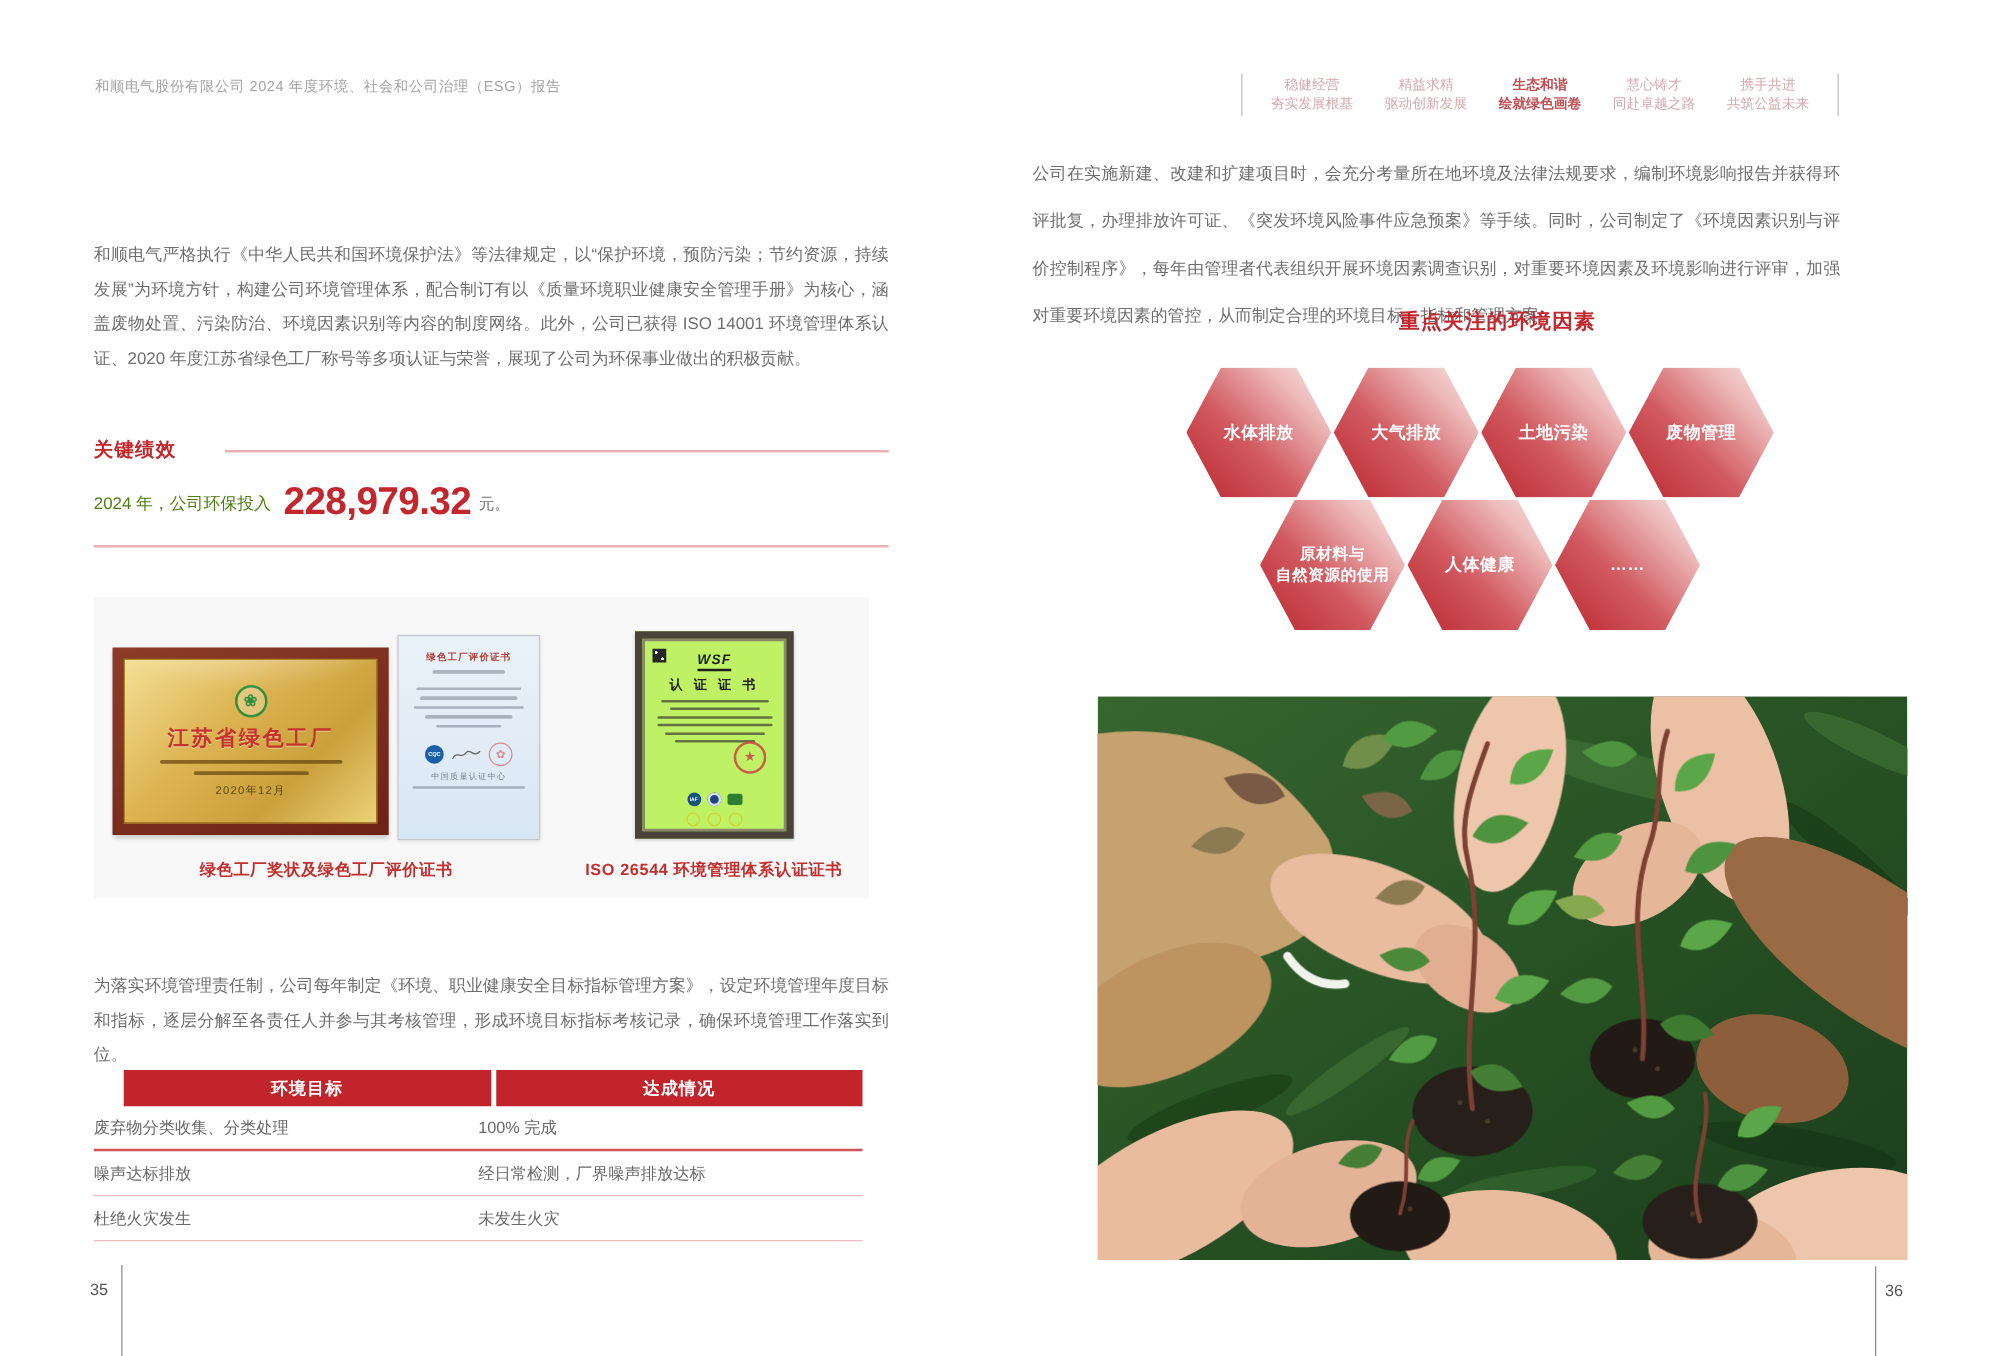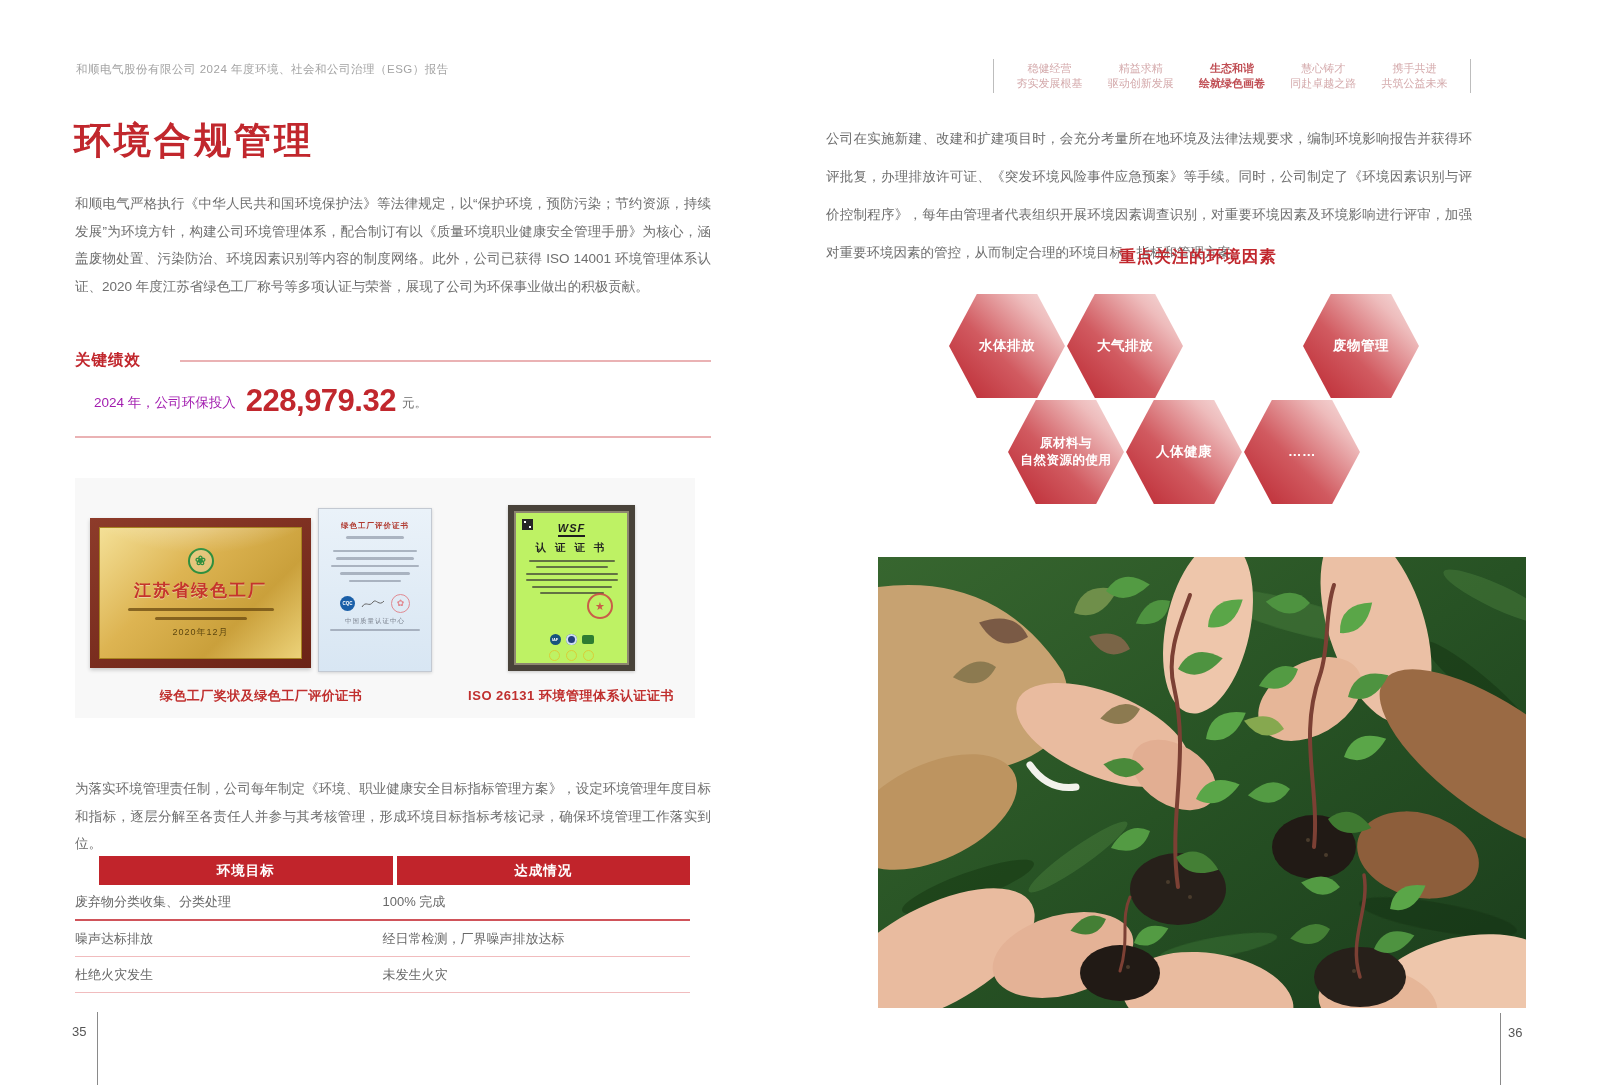--- a/index.html
+++ b/index.html
@@ -12,21 +12,21 @@
   .abs { position:absolute; }
   .body-text { font-size:13.5px; color:#6e6e6e; line-height:27.5px; text-align:justify; }
   
   .doc-header { left:76px; top:62px; width:640px; font-size:11.5px; color:#a3a3a3; letter-spacing:.5px; }
   .page-title { left:74px; top:116px; font-size:37px; font-weight:bold; color:#c1272d; letter-spacing:3px; }
   .intro-para { left:75px; top:190px; width:636px; }
   .kpi-label-row { left:75px; top:350px; width:636px; display:flex; align-items:center;gap:23px; }
   .kpi-label { font-size:15.5px; font-weight:bold; color:#c1272d; letter-spacing:1px; white-space:nowrap; }
   .kpi-rule { flex:1; height:2px; background:#eab2b4; margin-left:16px; }
   .kpi-value-row { left:75px; top:385px; width:636px; display:flex; align-items:flex-end; }
-  .kpi-prefix { font-size:13.5px; color:#a21caf; padding-bottom:4px;margin-left:19px; }
+  .kpi-prefix { font-size:13.5px; color:#4d7c0f; padding-bottom:4px; }
   .kpi-value { font-size:31px; font-weight:bold; color:#c1272d; margin:0 6px 0 10px; letter-spacing:-.5px; line-height:1; }
   .kpi-unit { font-size:12.5px; color:#6e6e6e; padding-bottom:4px; }
   .rule-light { left:75px; top:436px; width:636px; height:2px; background:#eab2b4; }
   
   .cert-panel { left:75px; top:478px; width:620px; height:240px; background:#f8f8f8; }
   .plaque { position:absolute; left:15px; top:40px; width:221px; height:150px;
     background:linear-gradient(155deg,#8d3b2a,#6b2316); padding:9px; box-shadow:0 2px 4px rgba(0,0,0,.2); }
   .plaque-face { width:100%; height:100%; border:1px solid #a8831f;
     background:linear-gradient(135deg,#f4e097 0%,#ddb452 38%,#caa03b 70%,#ecd279 100%);
     display:flex; flex-direction:column; align-items:center; justify-content:center; position:relative; overflow:hidden; }
@@ -99,21 +99,20 @@
   .hex .hl2 { font-size:12.5px; }
   .photo { left:878px; top:557px; width:648px; height:451px; overflow:hidden; }
   .photo svg { display:block; width:100%; height:100%; }
 </style>
 </head>
 <body>
 
 <div class="sheet">
 
   <div class="abs doc-header">和顺电气股份有限公司 2024 年度环境、社会和公司治理（ESG）报告</div>
-  <h1 class="abs page-title">环境合规管理</h1>
   <p class="abs body-text intro-para">和顺电气严格执行《中华人民共和国环境保护法》等法律规定，以“保护环境，预防污染；节约资源，持续发展”为环境方针，构建公司环境管理体系，配合制订有以《质量环境职业健康安全管理手册》为核心，涵盖废物处置、污染防治、环境因素识别等内容的制度网络。此外，公司已获得 ISO 14001 环境管理体系认证、2020 年度江苏省绿色工厂称号等多项认证与荣誉，展现了公司为环保事业做出的积极贡献。</p>
 
   <div class="abs kpi-label-row">
     <span class="kpi-label">关键绩效</span>
     <span class="kpi-rule"></span>
   </div>
   <div class="abs kpi-value-row">
     <span class="kpi-prefix">2024 年，公司环保投入</span>
     <span class="kpi-value">228,979.32</span>
     <span class="kpi-unit">元。</span>
@@ -168,21 +167,21 @@
         <span class="greenchip"></span>
       </div>
       <div class="ycircles">
         <span class="ycircle"></span>
         <span class="ycircle"></span>
         <span class="ycircle"></span>
       </div>
     </div>
 
     <div class="caption cap-left">绿色工厂奖状及绿色工厂评价证书</div>
-    <div class="caption cap-right">ISO 26131 环境管理体系认证证书</div>
+    <div class="caption cap-right">ISO 26544 环境管理体系认证证书</div>
   </div>
 
   <p class="abs body-text resp-para">为落实环境管理责任制，公司每年制定《环境、职业健康安全目标指标管理方案》，设定环境管理年度目标和指标，逐层分解至各责任人并参与其考核管理，形成环境目标指标考核记录，确保环境管理工作落实到位。</p>
 
   <div class="abs env-table">
     <div class="t-head">
       <div class="t-cell-h">环境目标</div>
       <div class="t-cell-h">达成情况</div>
     </div>
     <div class="t-row first">
@@ -229,20 +228,23 @@
   <p class="abs body-text right-para">公司在实施新建、改建和扩建项目时，会充分考量所在地环境及法律法规要求，编制环境影响报告并获得环评批复，办理排放许可证、《突发环境风险事件应急预案》等手续。同时，公司制定了《环境因素识别与评价控制程序》，每年由管理者代表组织开展环境因素调查识别，对重要环境因素及环境影响进行评审，加强对重要环境因素的管控，从而制定合理的环境目标、指标和管理方案。</p>
 
   <div class="abs hex-title">重点关注的环境因素</div>
 
   <div class="abs hex-zone">
     <div class="hex" style="left:74px; top:6px">
       <span>水体排放</span>
     </div>
     <div class="hex" style="left:192px; top:6px">
       <span>大气排放</span>
+    </div>
+    <div class="hex" style="left:310px; top:6px">
+      <span>土地污染</span>
     </div>
     <div class="hex" style="left:428px; top:6px">
       <span>废物管理</span>
     </div>
     <div class="hex" style="left:133px; top:112px">
       <span class="hl2">原材料与</span>
       <span class="hl2">自然资源的使用</span>
     </div>
     <div class="hex" style="left:251px; top:112px">
       <span>人体健康</span>

